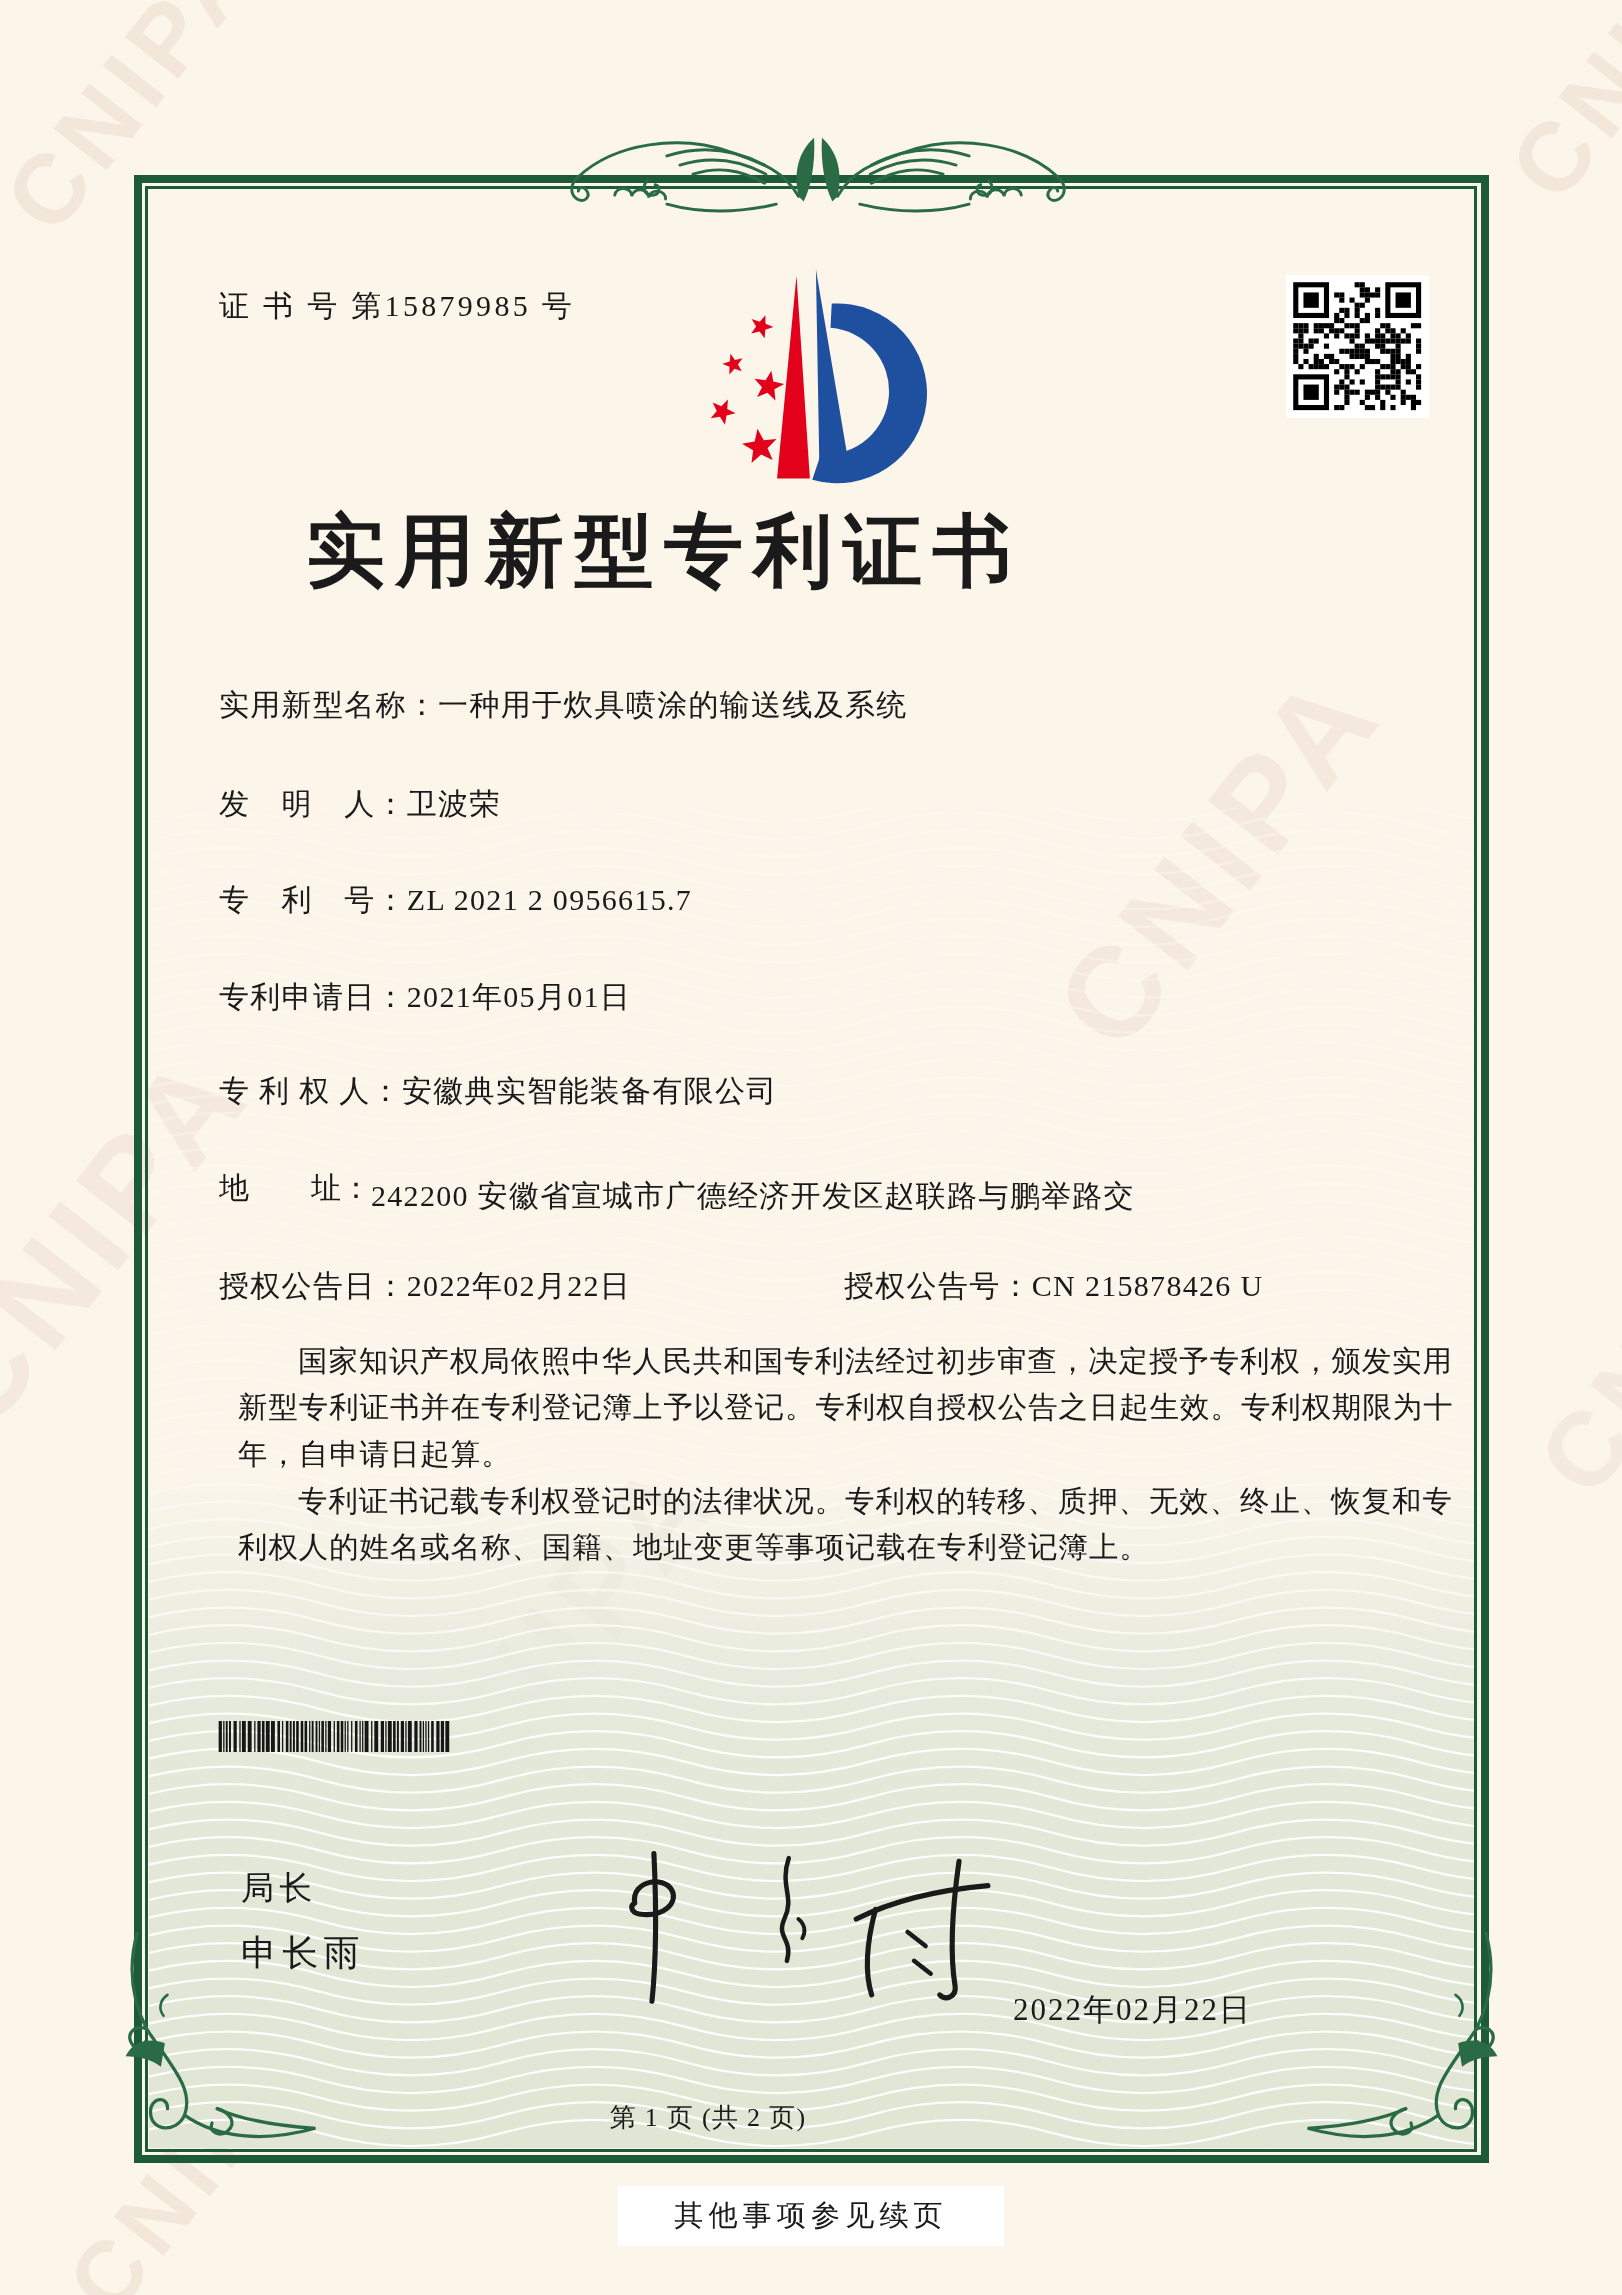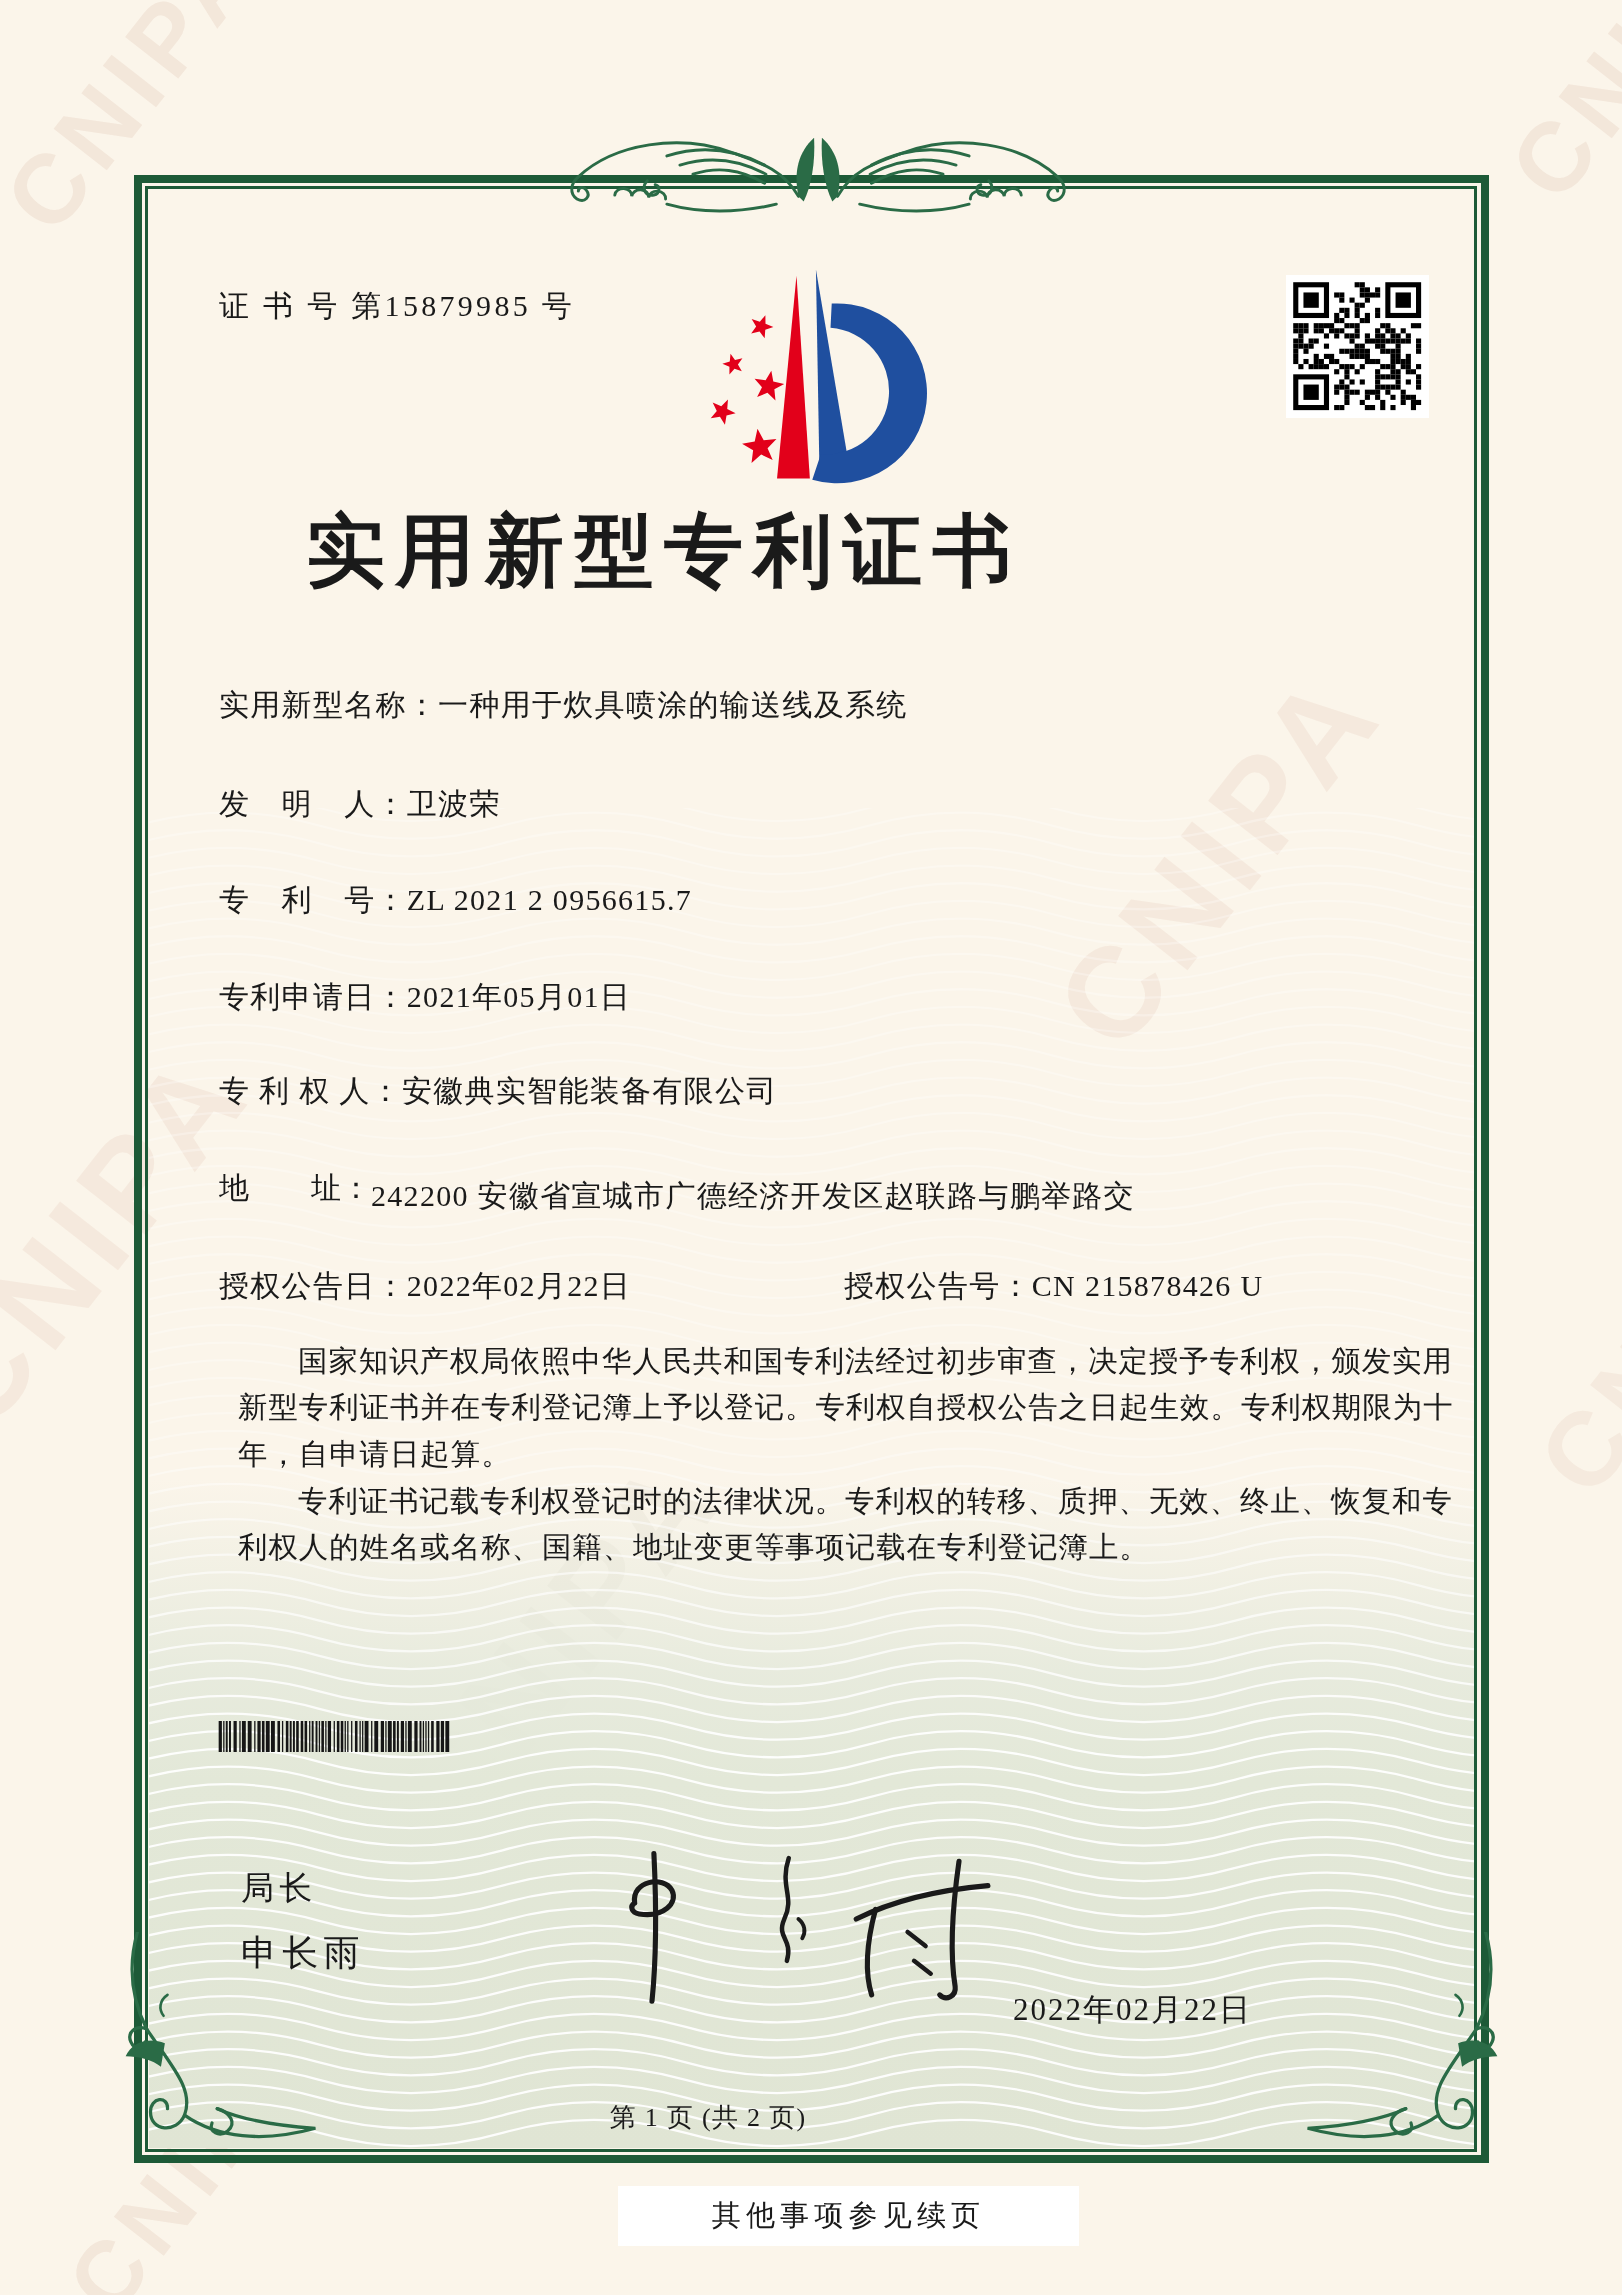--- a/index.html
+++ b/index.html
@@ -52,21 +52,21 @@
   #addr-label{left:219px;top:1173px;width:152px;display:flex;justify-content:space-between;font-size:30px;line-height:1;}
   #addr-value{left:371px;top:1173px;width:1073px;font-size:30px;letter-spacing:1.3px;line-height:45px;}
   #grant-row2{left:844px;top:1271px;font-size:30px;letter-spacing:1.3px;white-space:nowrap;line-height:1;}
   .para-line{left:219px;width:1217px;font-size:29.4px;letter-spacing:1px;white-space:nowrap;line-height:1;margin-left:19px;}
   .indent{padding-left:60px;}
   #signer-title{left:241px;top:1866px;font-size:33px;letter-spacing:5.2px;font-family:Liberation Mono, monospace;}
   #signer-name{left:241px;top:1929px;font-size:36px;letter-spacing:5.2px;}
   #issue-date{left:1013px;top:1989px;font-size:31px;letter-spacing:2px;}
   #page-no{left:0;top:2100px;width:1416px;text-align:center;font-size:26px;letter-spacing:1.3px;}
   #note-box{
-    left:618px;top:2186px;width:461px;height:60px;background:#ffffff;z-index:5;
+    left:618px;top:2186px;width:386px;height:60px;background:#ffffff;z-index:5;
     display:flex;align-items:center;justify-content:center;
     font-size:29px;letter-spacing:5.2px;
   }
 </style>
 </head>
 <body>
 
 <div class="wm wm1">CNIPA</div>
 <div class="wm wm2">CNIPA</div>
 <div class="wm wm3">CNIPA</div>

